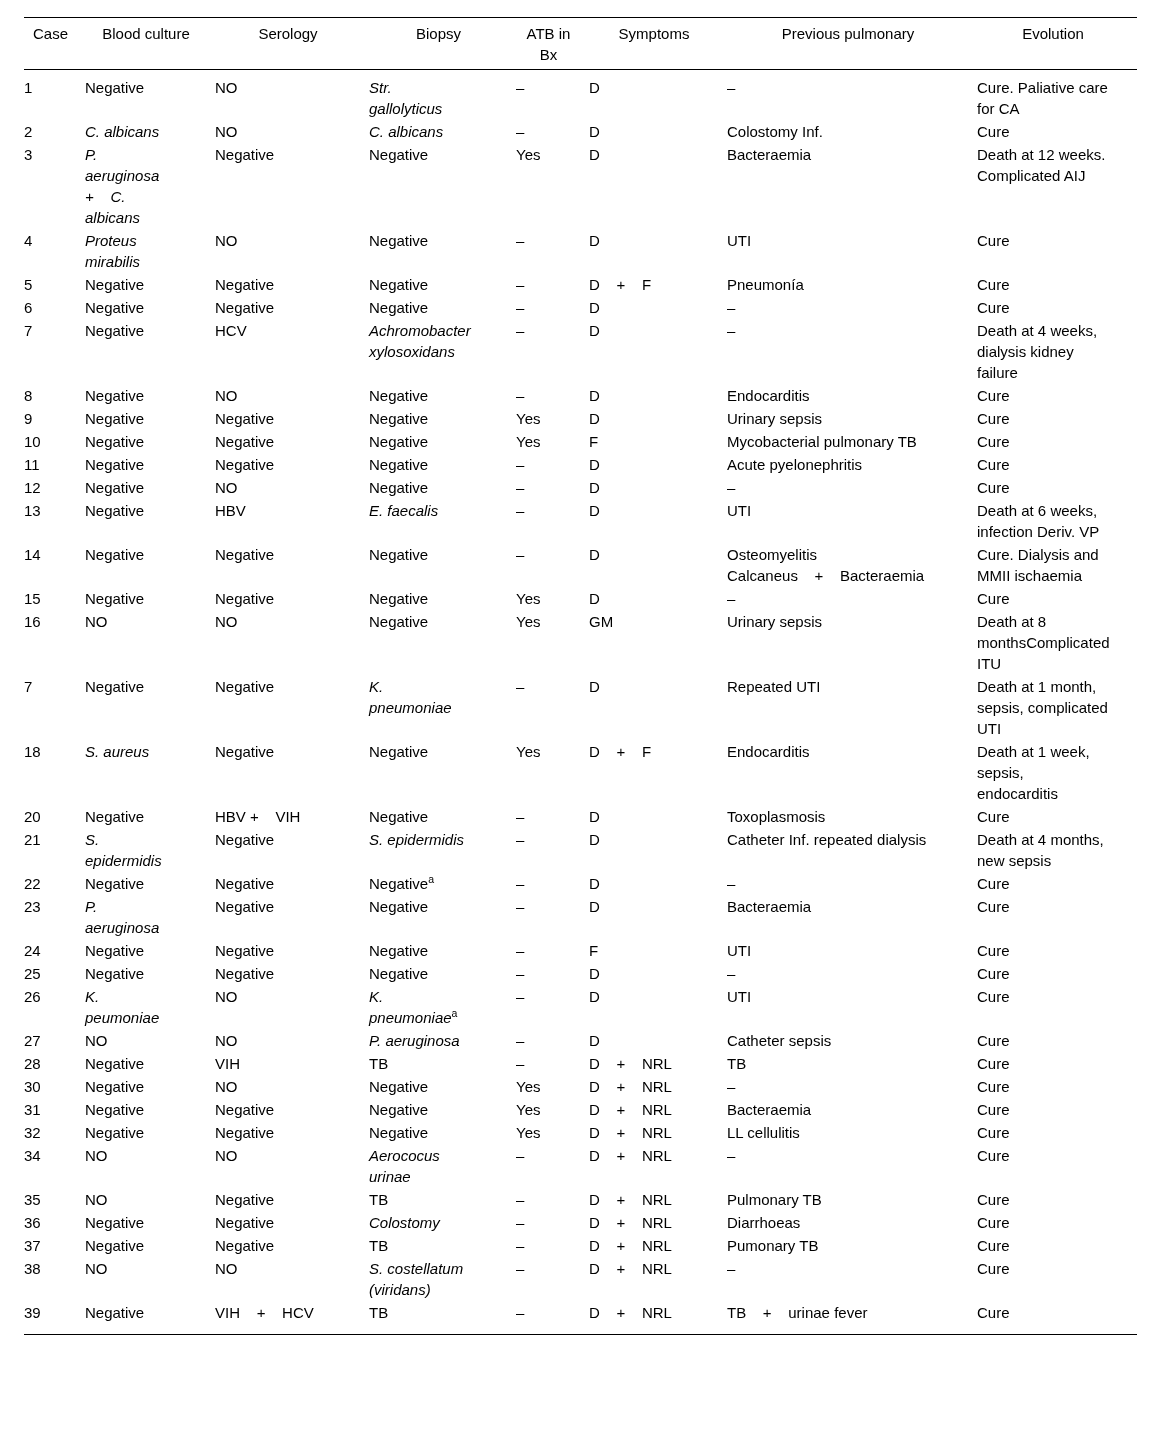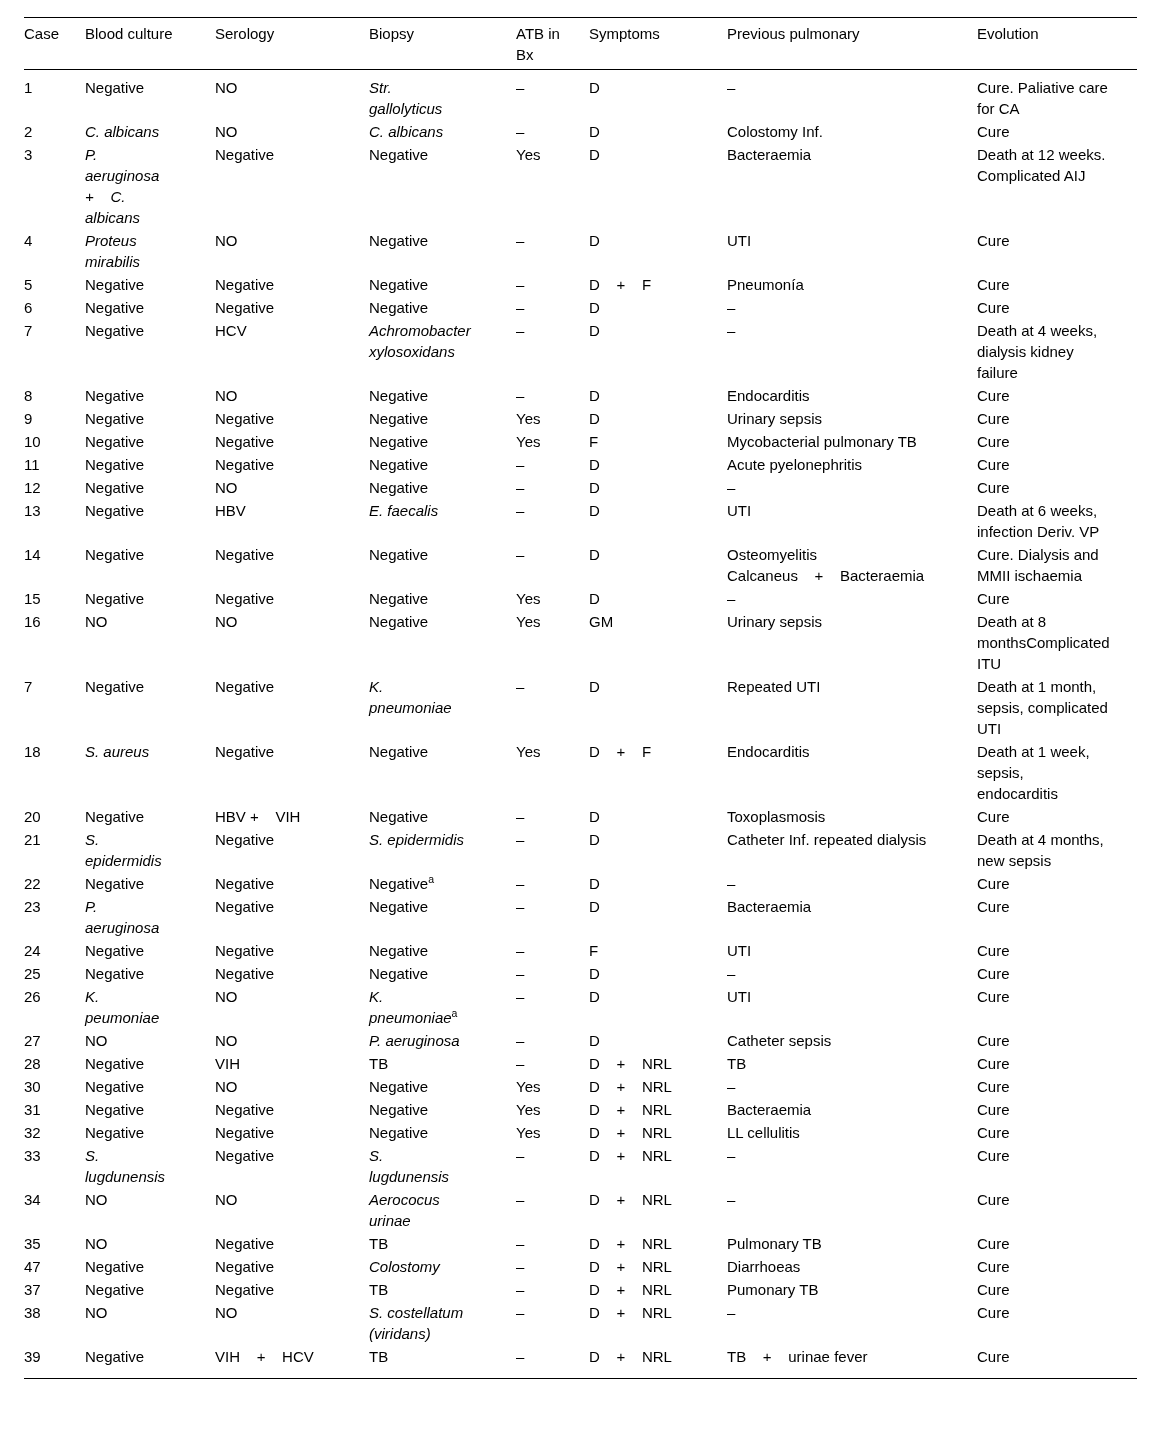--- a/index.html
+++ b/index.html
@@ -28,21 +28,21 @@
   col.col-case               { width: 61px;  }
   col.col-blood-culture      { width: 130px; }
   col.col-serology           { width: 154px; }
   col.col-biopsy             { width: 147px; }
   col.col-atb-in-bx          { width: 73px;  }
   col.col-symptoms           { width: 138px; }
   col.col-previous-infection { width: 250px; }
   col.col-evolution          { width: 160px; }
 
   thead th {
-    text-align: left;
+    text-align: center;
     font-weight: normal;
     vertical-align: top;
     border-bottom: 1px solid #000;
     padding: 5px 8px 4px 0;
     line-height: 21px;
     white-space: pre-wrap;
   }
   tbody td {
     vertical-align: top;
     padding: 1px 8px 1px 0;
@@ -410,32 +410,20 @@
           <td>32</td>
           <td>Negative</td>
           <td>Negative</td>
           <td>Negative</td>
           <td>Yes</td>
           <td>D    +    NRL</td>
           <td>LL cellulitis</td>
           <td>Cure</td>
         </tr>
         <tr>
-          <td>33</td>
-          <td><span class="it">S.
-lugdunensis</span></td>
-          <td>Negative</td>
-          <td><span class="it">S.
-lugdunensis</span></td>
-          <td>–</td>
-          <td>D    +    NRL</td>
-          <td>–</td>
-          <td>Cure</td>
-        </tr>
-        <tr>
           <td>34</td>
           <td>NO</td>
           <td>NO</td>
           <td><span class="it">Aerococus
 urinae</span></td>
           <td>–</td>
           <td>D    +    NRL</td>
           <td>–</td>
           <td>Cure</td>
         </tr>
@@ -443,21 +431,21 @@
           <td>35</td>
           <td>NO</td>
           <td>Negative</td>
           <td>TB</td>
           <td>–</td>
           <td>D    +    NRL</td>
           <td>Pulmonary TB</td>
           <td>Cure</td>
         </tr>
         <tr>
-          <td>47</td>
+          <td>36</td>
           <td>Negative</td>
           <td>Negative</td>
           <td><span class="it">Colostomy</span></td>
           <td>–</td>
           <td>D    +    NRL</td>
           <td>Diarrhoeas</td>
           <td>Cure</td>
         </tr>
         <tr>
           <td>37</td>

